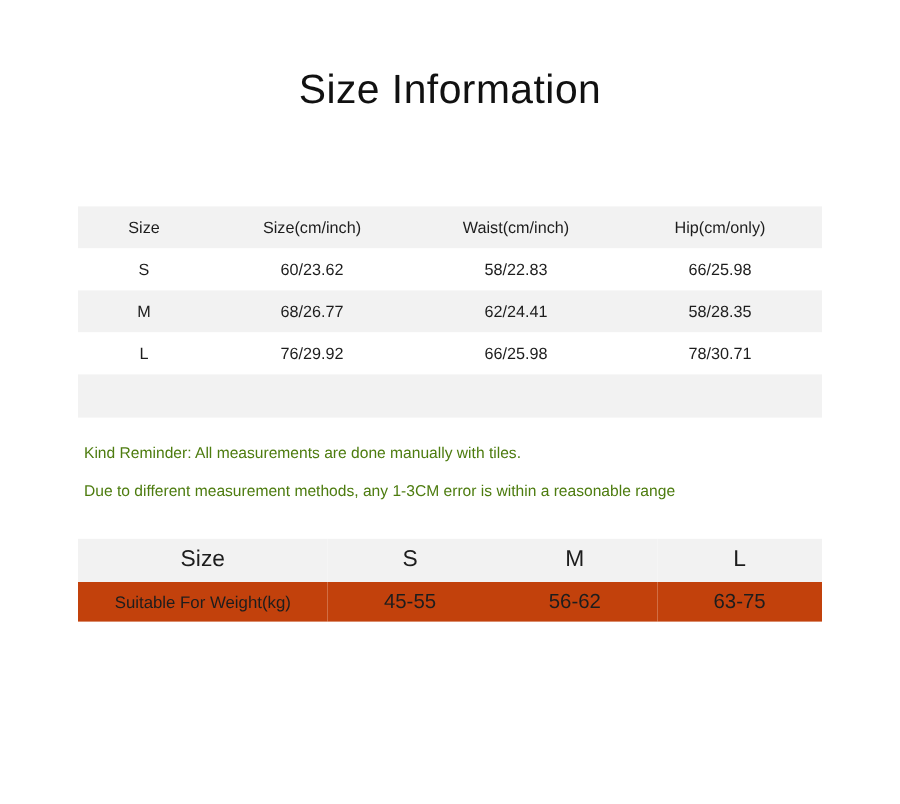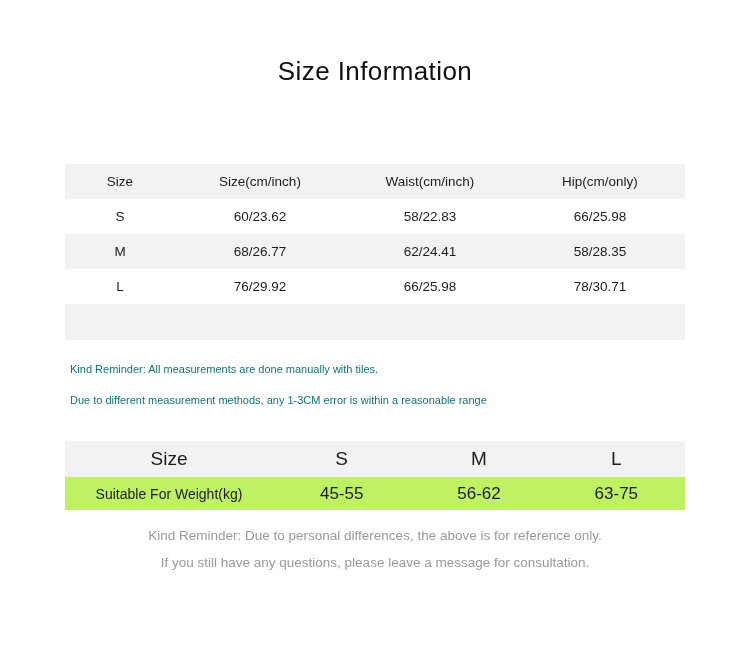--- a/index.html
+++ b/index.html
@@ -17,21 +17,21 @@
   .page {
     position: relative;
     width: 750px;
     height: 670px;
     box-sizing: border-box;
   }
 
   
   .main-title {
     text-align: center;
-    font-size: 26px;
+    font-size: 34px;
     font-weight: 400;
     color: #111111;
     letter-spacing: 0.4px;
     margin: 0;
     padding-top: 56px;
   }
   .section-title {
     text-align: center;
     font-size: 23px;
     font-weight: 400;
@@ -80,22 +80,22 @@
     background: #f2f2f2;
   }
 
   
   .reminder-block {
     width: 620px;
     margin: 0 auto;
     padding-top: 14px;
   }
   .reminder-line {
-    font-size: 11px;
-    color: #0f766e;
+    font-size: 13px;
+    color: #4d7c0f;
     line-height: 31px;
     text-align: left;
     padding-left: 5px;
   }
 
   
   .sugg-wrap {
     width: 620px;
     margin: 0 auto;
     padding-top: 25px;
@@ -120,21 +120,21 @@
     font-size: 19px;
     height: 36px;
   }
   table.sugg-table tr.body-row td {
     font-size: 14px;
   }
   table.sugg-table tr.body-row td.value {
     font-size: 17px;
   }
   table.sugg-table tr.alt {
-    background: #bef264;
+    background: #c2410c;
   }
   table.sugg-table td.label-col {
     width: 208px;
     text-align: center;
   }
 
   
   .footer-notes {
     width: 620px;
     margin: 0 auto;
@@ -207,18 +207,14 @@
         <tr class="body-row alt">
           <td class="label-col">Suitable For Weight(kg)</td>
           <td class="value">45-55</td>
           <td class="value">56-62</td>
           <td class="value">63-75</td>
         </tr>
       </tbody>
     </table>
   </div>
 
-  <div class="footer-notes">
-    <div class="footer-line">Kind Reminder: Due to personal differences, the above is for reference only.</div>
-    <div class="footer-line">If you still have any questions, please leave a message for consultation.</div>
-  </div>
 
 </div>
 
 </body></html>

